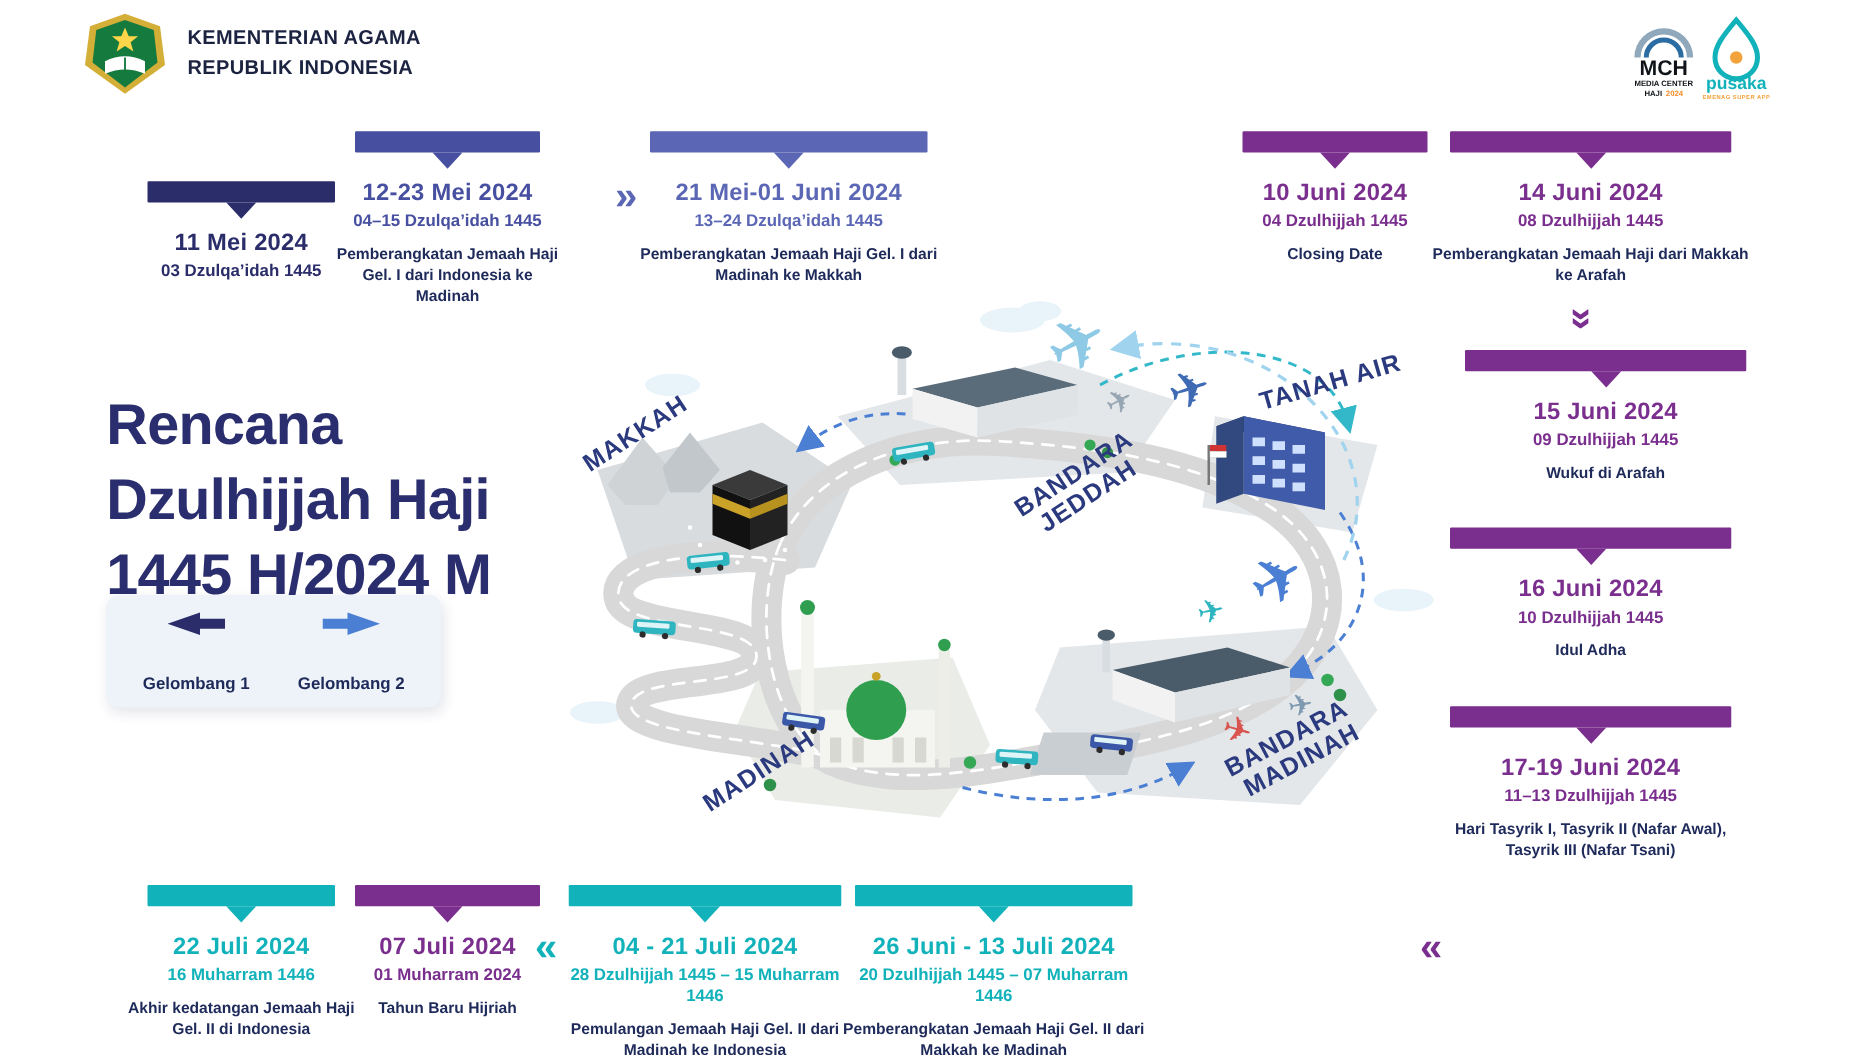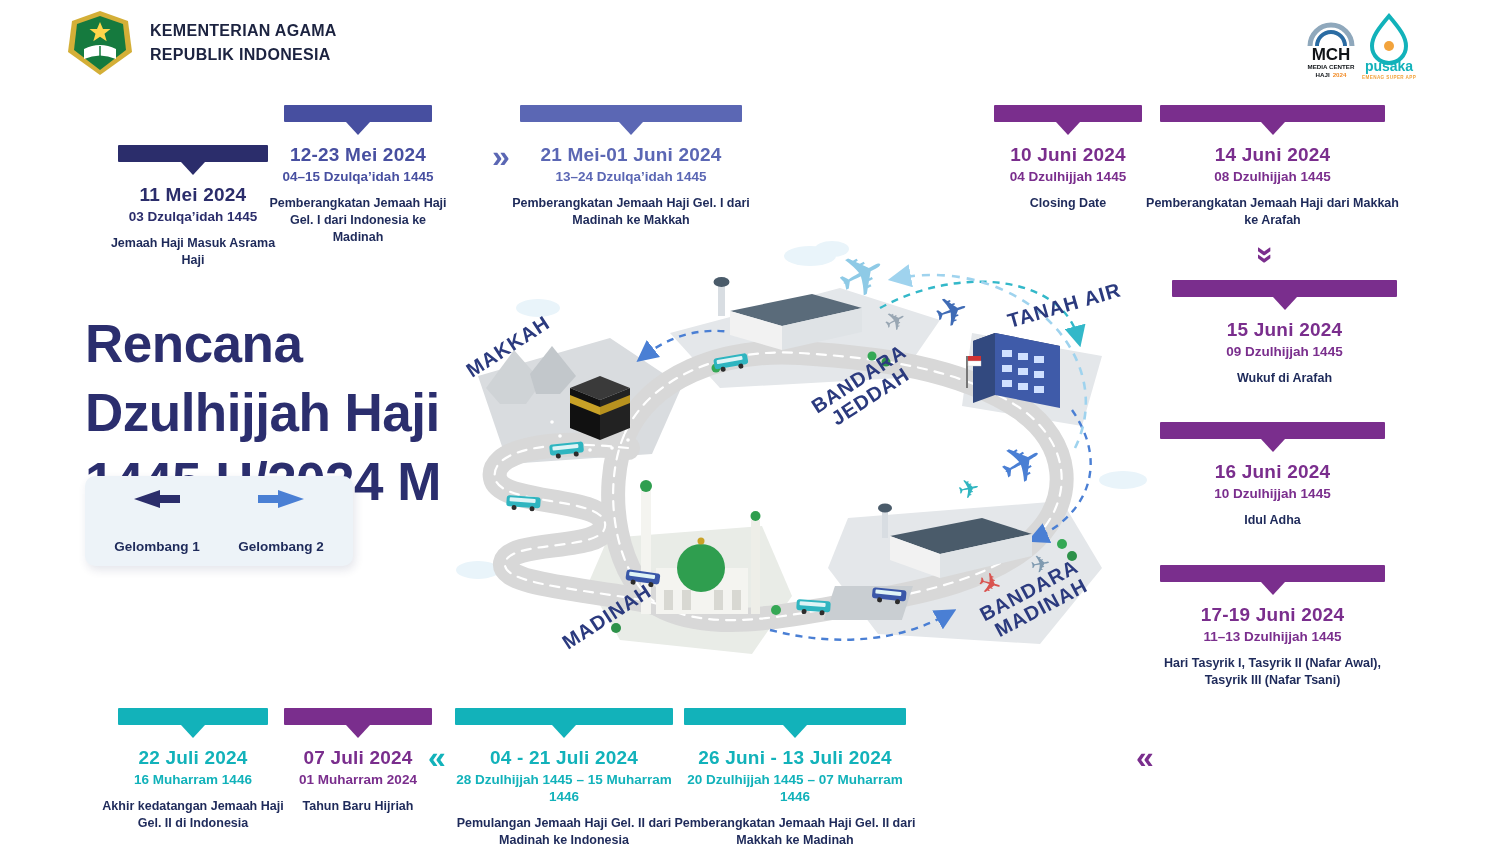--- a/index.html
+++ b/index.html
@@ -19,21 +19,21 @@
   .t-desc{margin:9px -18px 0;font-size:12.5px;font-weight:700;color:#1e2a5a;line-height:1.35;}
 
   .chev{position:absolute;font-weight:800;font-size:32px;line-height:1;letter-spacing:-2px;}
 
   
   #hdr-left{left:64px;top:10px;display:flex;align-items:center;gap:14px;}
   #ministry-name{font-size:16px;font-weight:800;color:#1c2340;line-height:1.5;letter-spacing:.3px;}
   #hdr-right{left:1300px;top:12px;display:flex;align-items:flex-end;}
 
   
-  #main-title{left:85px;top:310px;font-size:53px;font-weight:800;color:#2b2e6e;line-height:1.3;letter-spacing:-.5px;}
+  #main-title{left:85px;top:310px;font-size:46px;font-weight:800;color:#2b2e6e;line-height:1.3;letter-spacing:-.5px;}
   #legend{left:85px;top:476px;width:268px;height:90px;background:#edf3f8;border-radius:10px;
     box-shadow:2px 4px 10px rgba(30,42,90,.12);display:flex;align-items:center;
     justify-content:space-around;padding:0 10px;}
   .leg-entry{display:flex;flex-direction:column;align-items:center;gap:9px;}
   .leg-label{font-size:13.5px;font-weight:800;color:#1e2a5a;margin-top:21px;}
 
   
   #map-wrap{left:420px;top:238px;width:760px;height:470px;}
   .road{fill:none;stroke:#d8d8d8;stroke-width:24;stroke-linecap:round;stroke-linejoin:round;}
   .dashline{fill:none;stroke:#ffffff;stroke-width:2.2;stroke-dasharray:9 8;stroke-linecap:round;}
@@ -259,21 +259,20 @@
       <text class="loc" x="590" y="90" letter-spacing="2" transform="rotate(-16 590 90)">TANAH AIR</text>
       <text class="loc" x="148" y="412" transform="rotate(-33 148 412)">MADINAH</text>
       <text class="loc" transform="rotate(-28 585 382)"><tspan x="566" y="374">BANDARA</tspan><tspan x="572" y="395">MADINAH</tspan></text>
     </g>
   </svg>
 
   <div class="t-item" style="left: 118px; top: 105px; width: 150px; margin-top: 40px; --c: #2b2d6b;">
     <div class="t-bar"></div>
     <div class="t-date">11 Mei 2024</div>
     <div class="t-hijri">03 Dzulqa’idah 1445</div>
-    <div class="t-desc">Jemaah Haji Masuk Asrama Haji</div>
   </div>
   <div class="t-item" style="left: 284px; top: 105px; width: 148px; --c: #474fa0;">
     <div class="t-bar"></div>
     <div class="t-date">12-23 Mei 2024</div>
     <div class="t-hijri">04–15 Dzulqa’idah 1445</div>
     <div class="t-desc">Pemberangkatan Jemaah Haji Gel. I dari Indonesia ke Madinah</div>
   </div>
   <div class="t-item" style="left: 520px; top: 105px; width: 222px; --c: #5b67b4;">
     <div class="t-bar"></div>
     <div class="t-date">21 Mei-01 Juni 2024</div>

